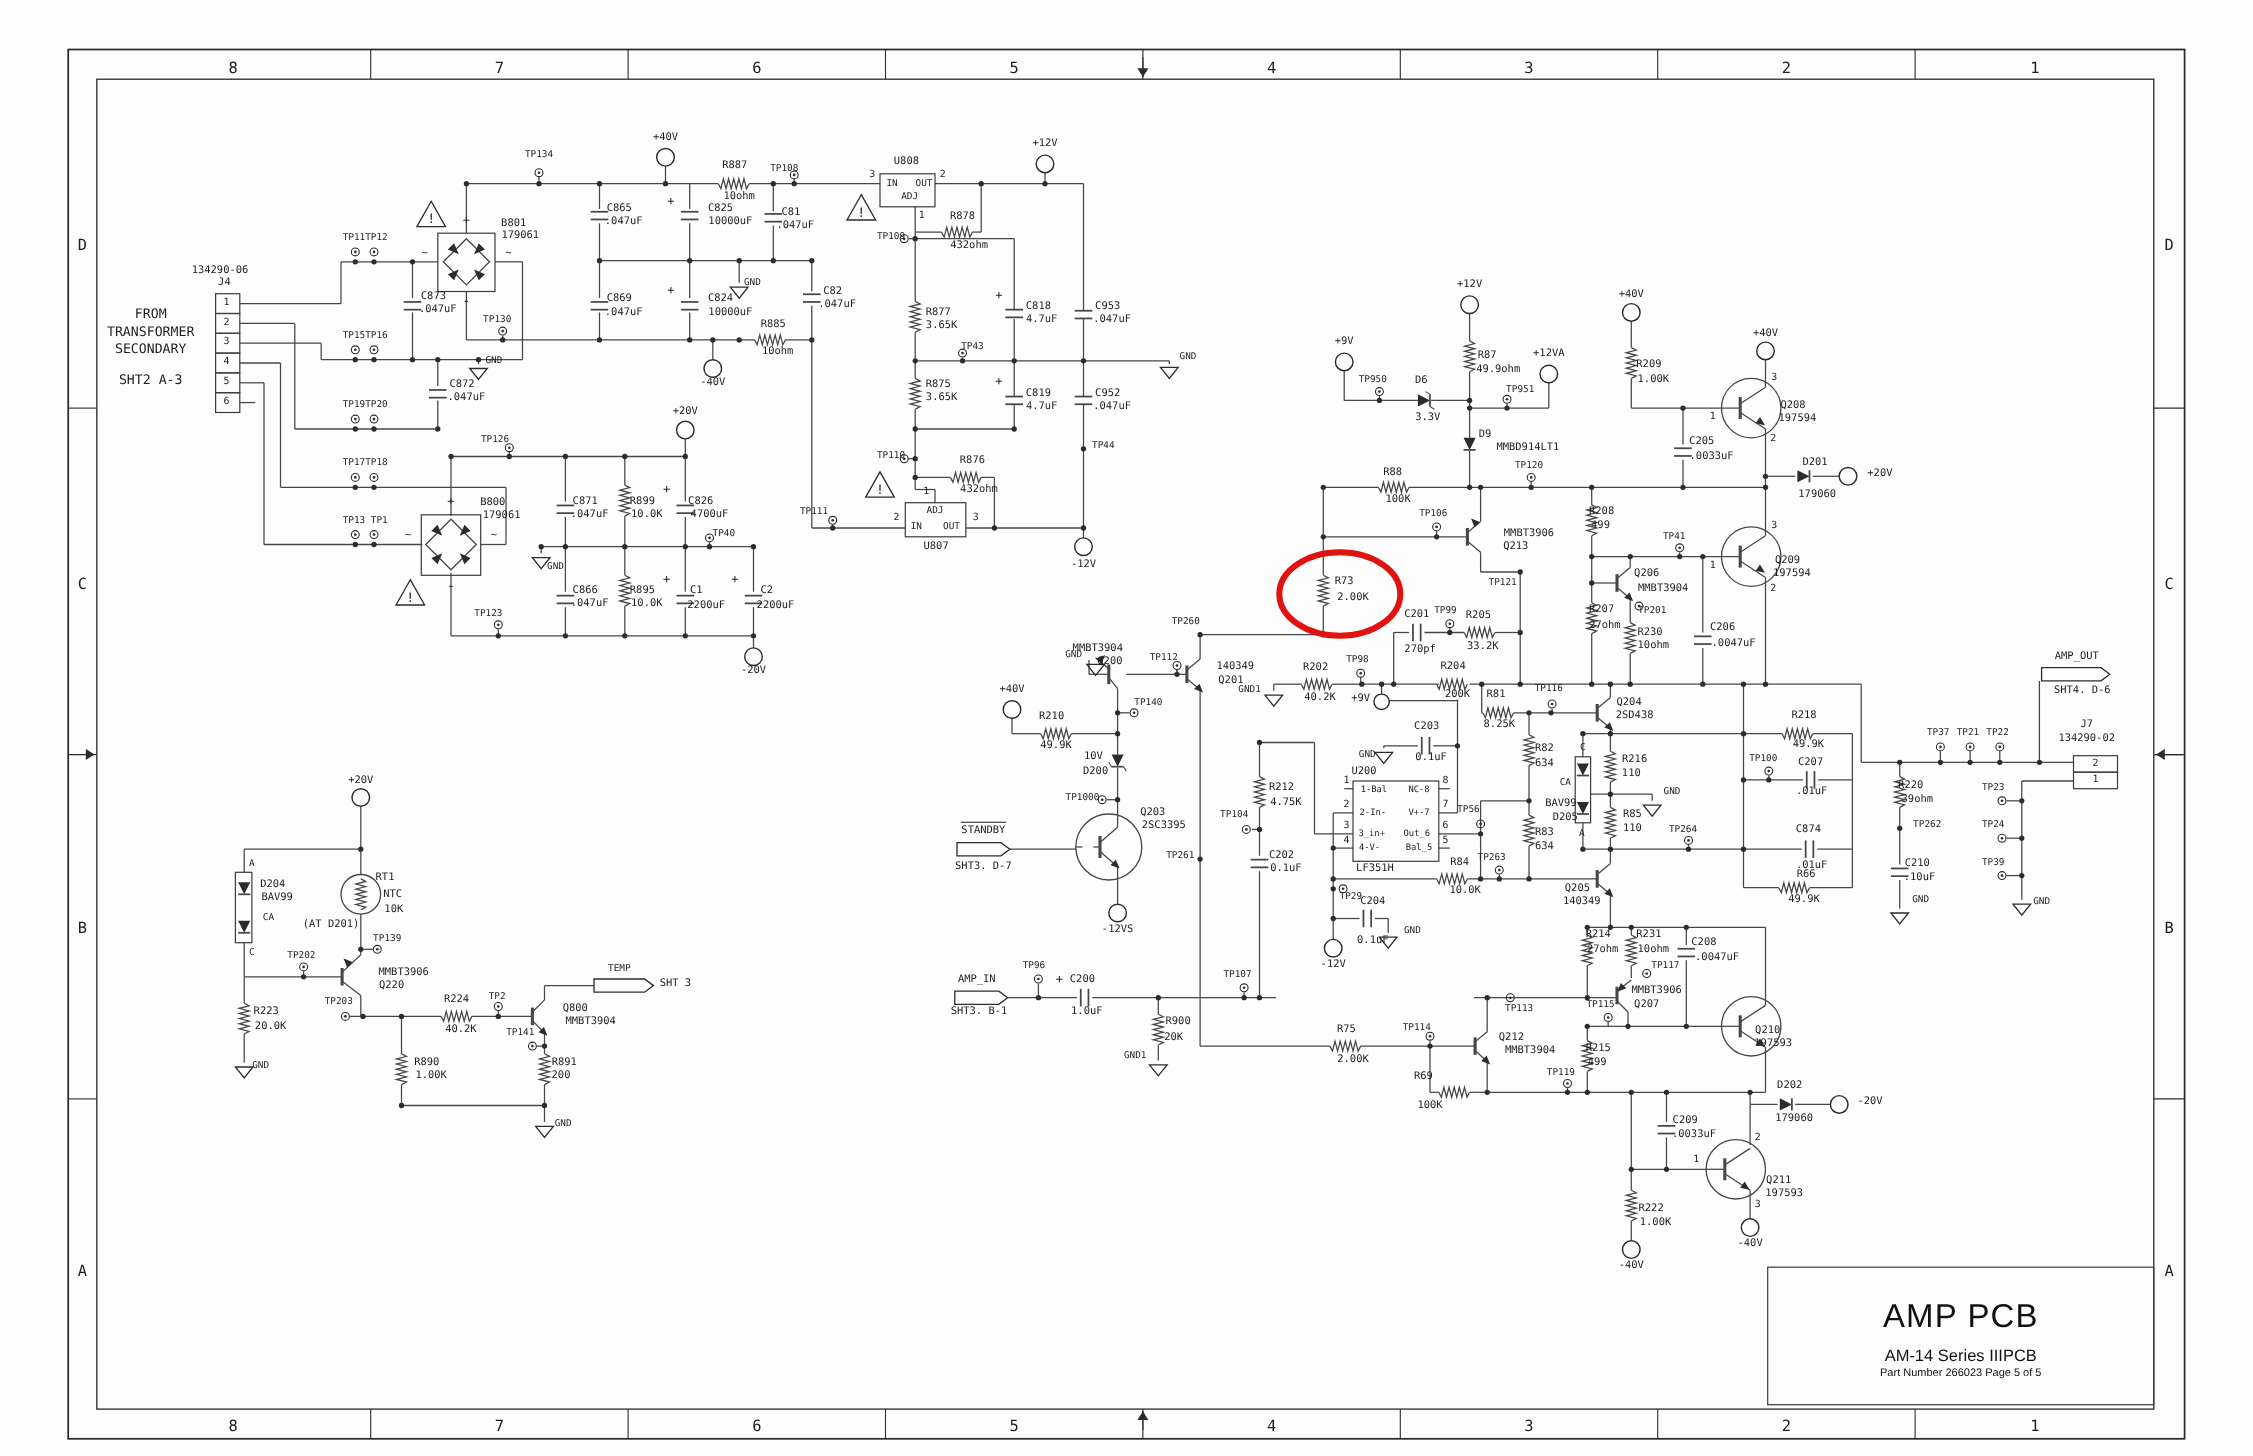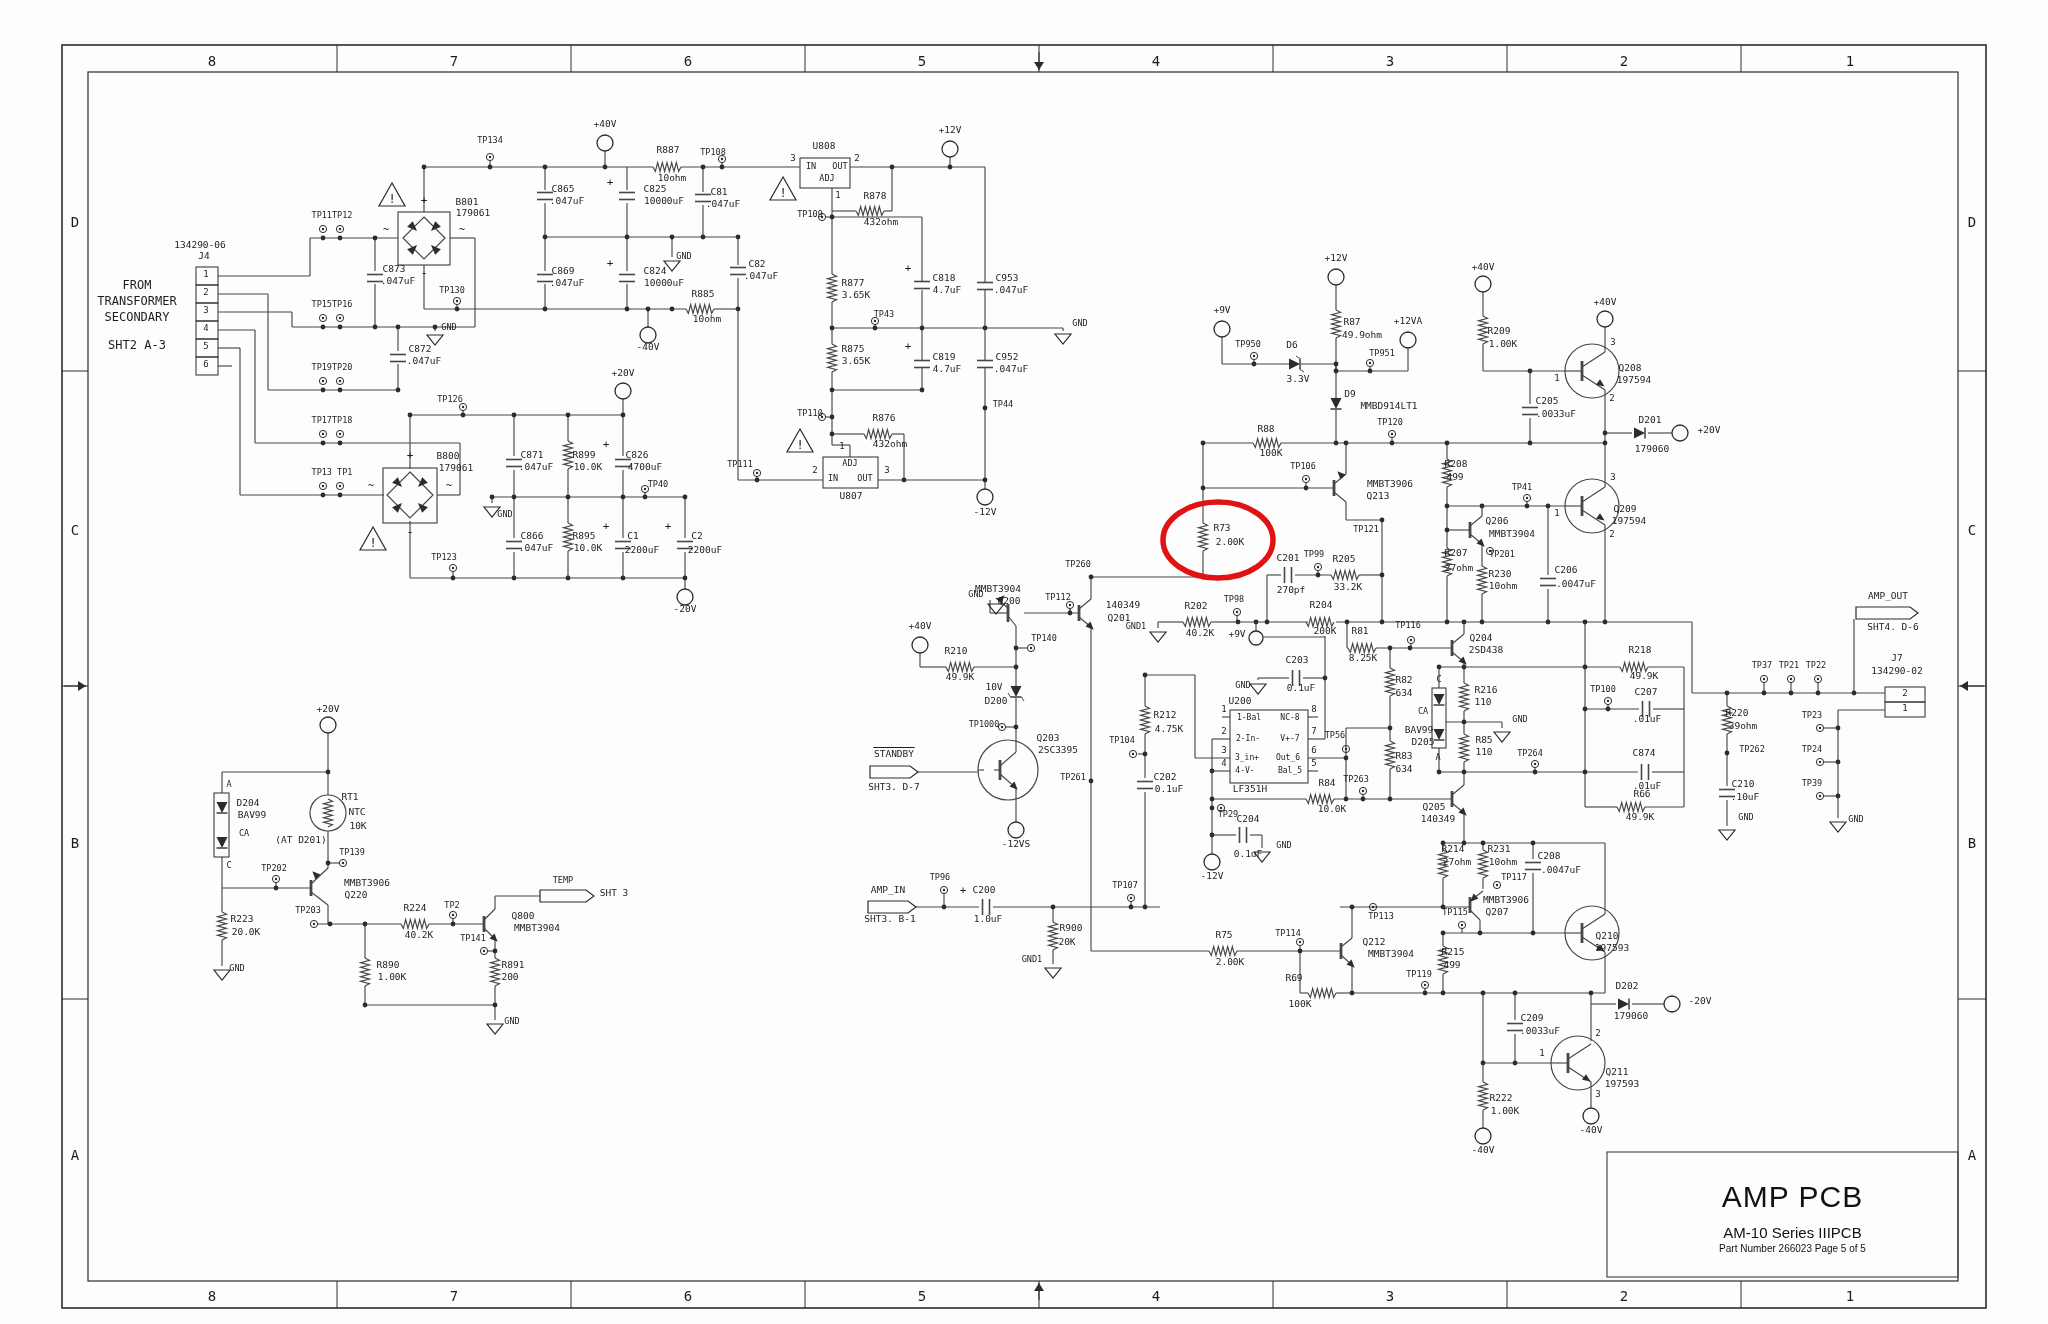--- a/index.html
+++ b/index.html
@@ -2,21 +2,21 @@
 <html><head>
 <meta charset="utf-8">
 <style>
   html,body{margin:0;padding:0;background:#fff;}
   #page{position:relative;width:2048px;height:1324px;background:#fdfdfd;overflow:hidden;
         font-family:"DejaVu Sans Mono",monospace;}
   svg{position:absolute;left:0;top:0;}
   svg text{font-family:"DejaVu Sans Mono",monospace;fill:#1d1d1d;}
   #titleblock{position:absolute;left:1609px;top:1158px;width:347px;height:117px;
       display:flex;flex-direction:column;justify-content:center;align-items:center;
-      font-family:"Liberation Sans",sans-serif;color:#111;text-align:center;padding-left:10px;}
+      font-family:"Liberation Sans",sans-serif;color:#111;text-align:center;}
   #tb-title{font-size:30px;letter-spacing:1px;margin-bottom:10px;}
   #tb-sub1{font-size:15px;margin-bottom:2px;}
   #tb-sub2{font-size:10px;}
 </style>
 </head>
 <body>
 
 <div id="page">
   <svg id="schem" width="2048" height="1324" viewBox="0 0 2048 1324">
       <g>
@@ -1343,16 +1343,16 @@
         <text x="1598" y="1097" font-size="9" text-anchor="middle">3</text>
         <text x="1501" y="1101" font-size="9.5" text-anchor="middle">R222</text>
         <text x="1505" y="1114" font-size="9.5" text-anchor="middle">1.00K</text>
         <text x="1483" y="1153" font-size="9.5" text-anchor="middle">-40V</text>
         <text x="1591" y="1133" font-size="9.5" text-anchor="middle">-40V</text>
       </g>
       <ellipse cx="1218" cy="540" rx="55" ry="38" fill="none" stroke="#e01212" stroke-width="5.5"></ellipse>
     </svg>
   <div id="titleblock">
     <div id="tb-title">AMP PCB</div>
-    <div id="tb-sub1">AM-10 Series IIIPCB</div>
+    <div id="tb-sub1">AM-14 Series IIIPCB</div>
     <div id="tb-sub2">Part Number 266023 Page 5 of 5</div>
   </div>
 </div>
 
 </body></html>

